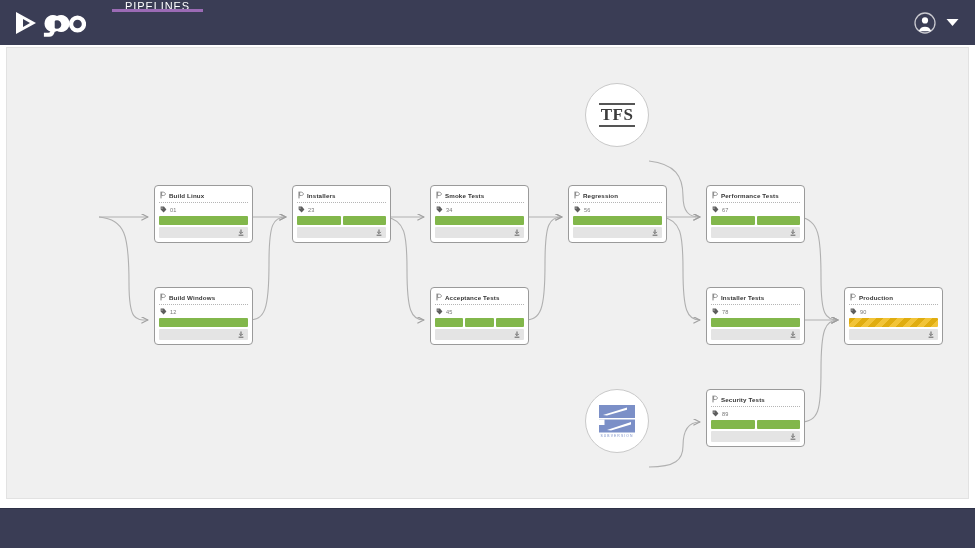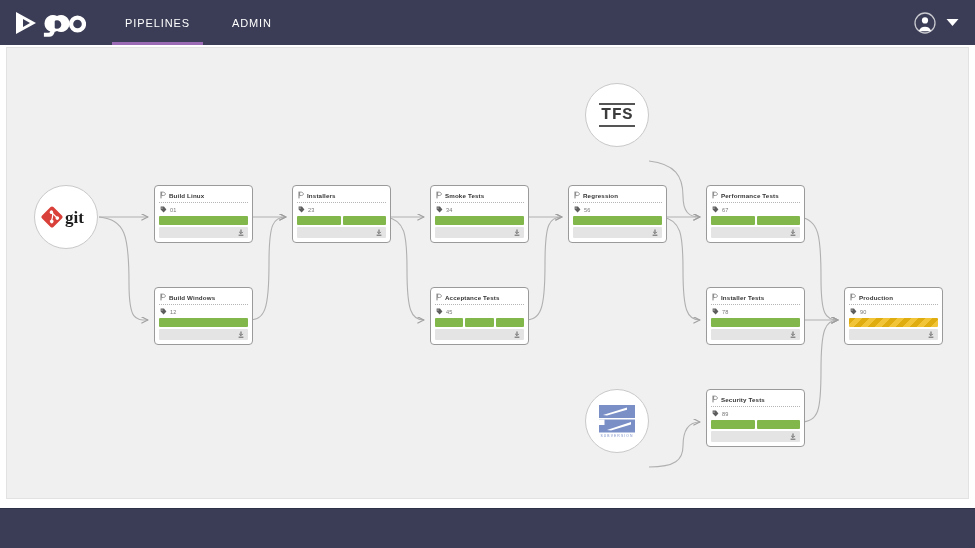--- a/index.html
+++ b/index.html
@@ -18,21 +18,21 @@
     width: 975px; height: 45px;
     background: #3a3d55;
     display: flex; align-items: stretch;
   }
   .brand {
     display: flex; align-items: center;
     padding: 0 18px 0 14px;
     height: 45px;
   }
   .brand-mark { display: block; }
-  .nav { display: flex; align-items: stretch; height: 45px; }
+  .nav { display: flex; align-items: stretch; height: 45px; flex-direction: column; }
   .nav-item {
     position: relative;
     display: flex; align-items: center;
     padding: 0 21px;
     color: #ffffff;
     font-size: 11px;
     letter-spacing: 0.9px;
     font-weight: 400;
     text-transform: uppercase;
     cursor: pointer;
@@ -68,21 +68,21 @@
   .scm-node {
     position: absolute;
     width: 64px; height: 64px;
     border-radius: 50%;
     background: #ffffff;
     border: 1px solid #c9c9c9;
     display: flex; align-items: center; justify-content: center;
     cursor: pointer;
   }
   .tfs-label {
-    font-family: Liberation Mono, monospace;
+    font-family: Liberation Serif, serif;
     font-size: 17px;
     font-weight: 700;
     color: #3c3c3c;
     letter-spacing: 0.5px;
     border-top: 2px solid #555;
     border-bottom: 2px solid #555;
     padding: 1px 2px;
     line-height: 18px;
   }
 
@@ -171,23 +171,20 @@
                  a2 2 0 0 0 2 -2 Z" fill="#ffffff"></path>
         <path d="M63.5 7.4 a8.6 8.6 0 1 0 0 17.2 a8.6 8.6 0 1 0 0 -17.2 Z
                  M63.5 11.7 a4.3 4.3 0 1 1 0 8.6 a4.3 4.3 0 1 1 0 -8.6 Z" fill="#ffffff" fill-rule="evenodd"></path>
       </svg>
     </div>
 
     <div class="nav">
       <div class="nav-item active">
         <span>PIPELINES</span>
       </div>
-      <div class="nav-item">
-        <span>ADMIN</span>
-      </div>
     </div>
 
     <div class="header-right">
       <svg class="avatar-icon" width="22" height="22" viewBox="0 0 22 22">
         <circle cx="11" cy="11" r="10" fill="none" stroke="#c9c9cf" stroke-width="1.3"></circle>
         <circle cx="11" cy="8.4" r="3.1" fill="#ffffff"></circle>
         <path d="M4.8 19.2 a6.6 6.6 0 0 1 12.4 0 Z" fill="#ffffff"></path>
       </svg>
       <svg class="caret-icon" width="13" height="9" viewBox="0 0 13 9">
         <path d="M0.5 1 L12.5 1 L6.5 8 Z" fill="#ffffff"></path>
@@ -230,33 +227,20 @@
         <path d="M642,419 C668,419 676,412 676,398 C676,382 682,374 693,374"></path>
 
         <path d="M793,169 C812,172 814,188 814,230 C814,266 818,272 831,272"></path>
 
         <path d="M793,272 C808,272 818,272 831,272"></path>
 
         <path d="M793,374 C812,374 814,362 814,322 C814,282 818,272 831,272"></path>
       </g>
     </svg>
 
-    <div class="scm-node" style="left:27px; top:137px;">
-      <svg width="50" height="22" viewBox="0 0 50 22">
-        <g transform="translate(1,1) rotate(-45 10 10)">
-          <rect x="2" y="2" width="16" height="16" rx="2" fill="#d9403a"></rect>
-          <circle cx="13" cy="6.2" r="1.8" fill="#ffffff"></circle>
-          <circle cx="13" cy="14.5" r="1.8" fill="#ffffff"></circle>
-          <circle cx="6.6" cy="13" r="1.8" fill="#ffffff"></circle>
-          <path d="M13 6.6 L13 14.2" stroke="#ffffff" stroke-width="1.2"></path>
-          <path d="M12.6 8.4 C10.6 10.4 8.6 11.6 7 12.4" stroke="#ffffff" stroke-width="1.2" fill="none"></path>
-        </g>
-        <text x="24" y="17" font-family="Liberation Serif, serif" font-size="17" font-weight="700" fill="#1d1d1d">git</text>
-      </svg>
-    </div>
 
     <div class="scm-node" style="left:578px; top:35px;">
       <span class="tfs-label">TFS</span>
     </div>
 
     <div class="scm-node" style="left:578px; top:341px;">
       <svg width="40" height="34" viewBox="0 0 40 34">
         <rect x="2" y="1" width="36" height="13" fill="#7b8fc7"></rect>
         <path d="M6 11 L30 3.5 L30 5.8 L10 11.6 Z" fill="#ffffff"></path>
         <rect x="2" y="15.5" width="36" height="13" fill="#7b8fc7"></rect>

